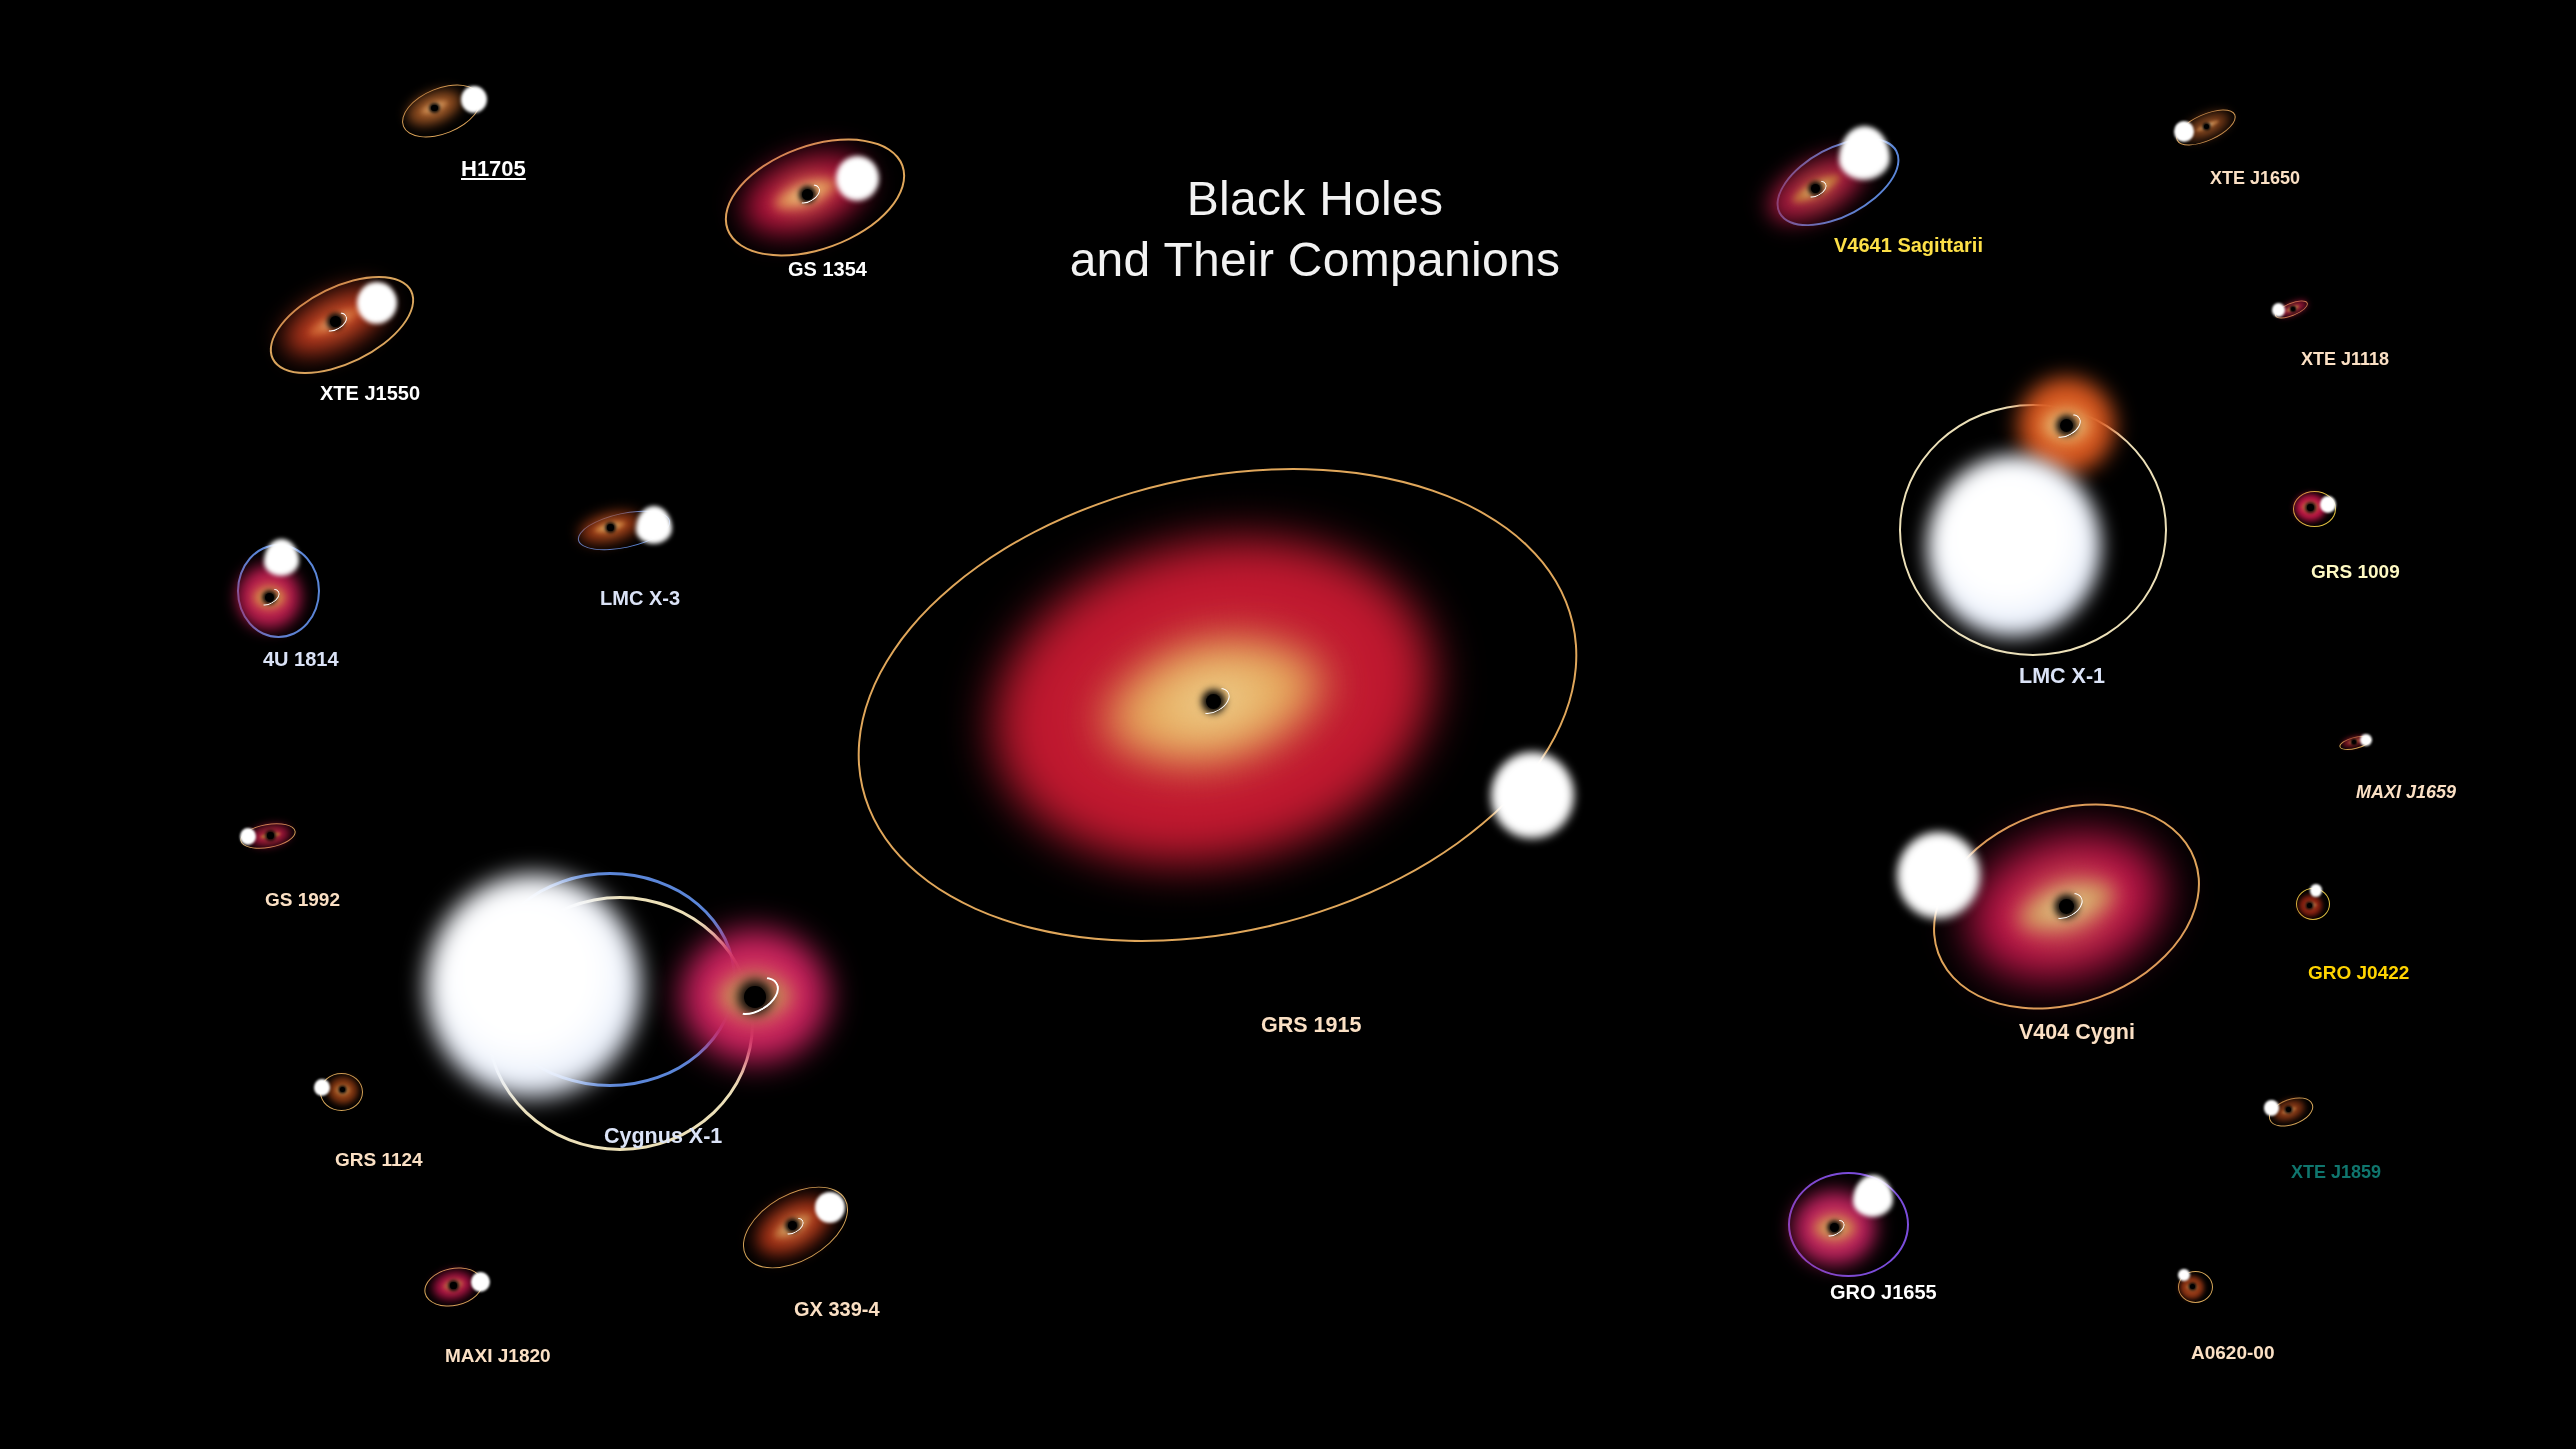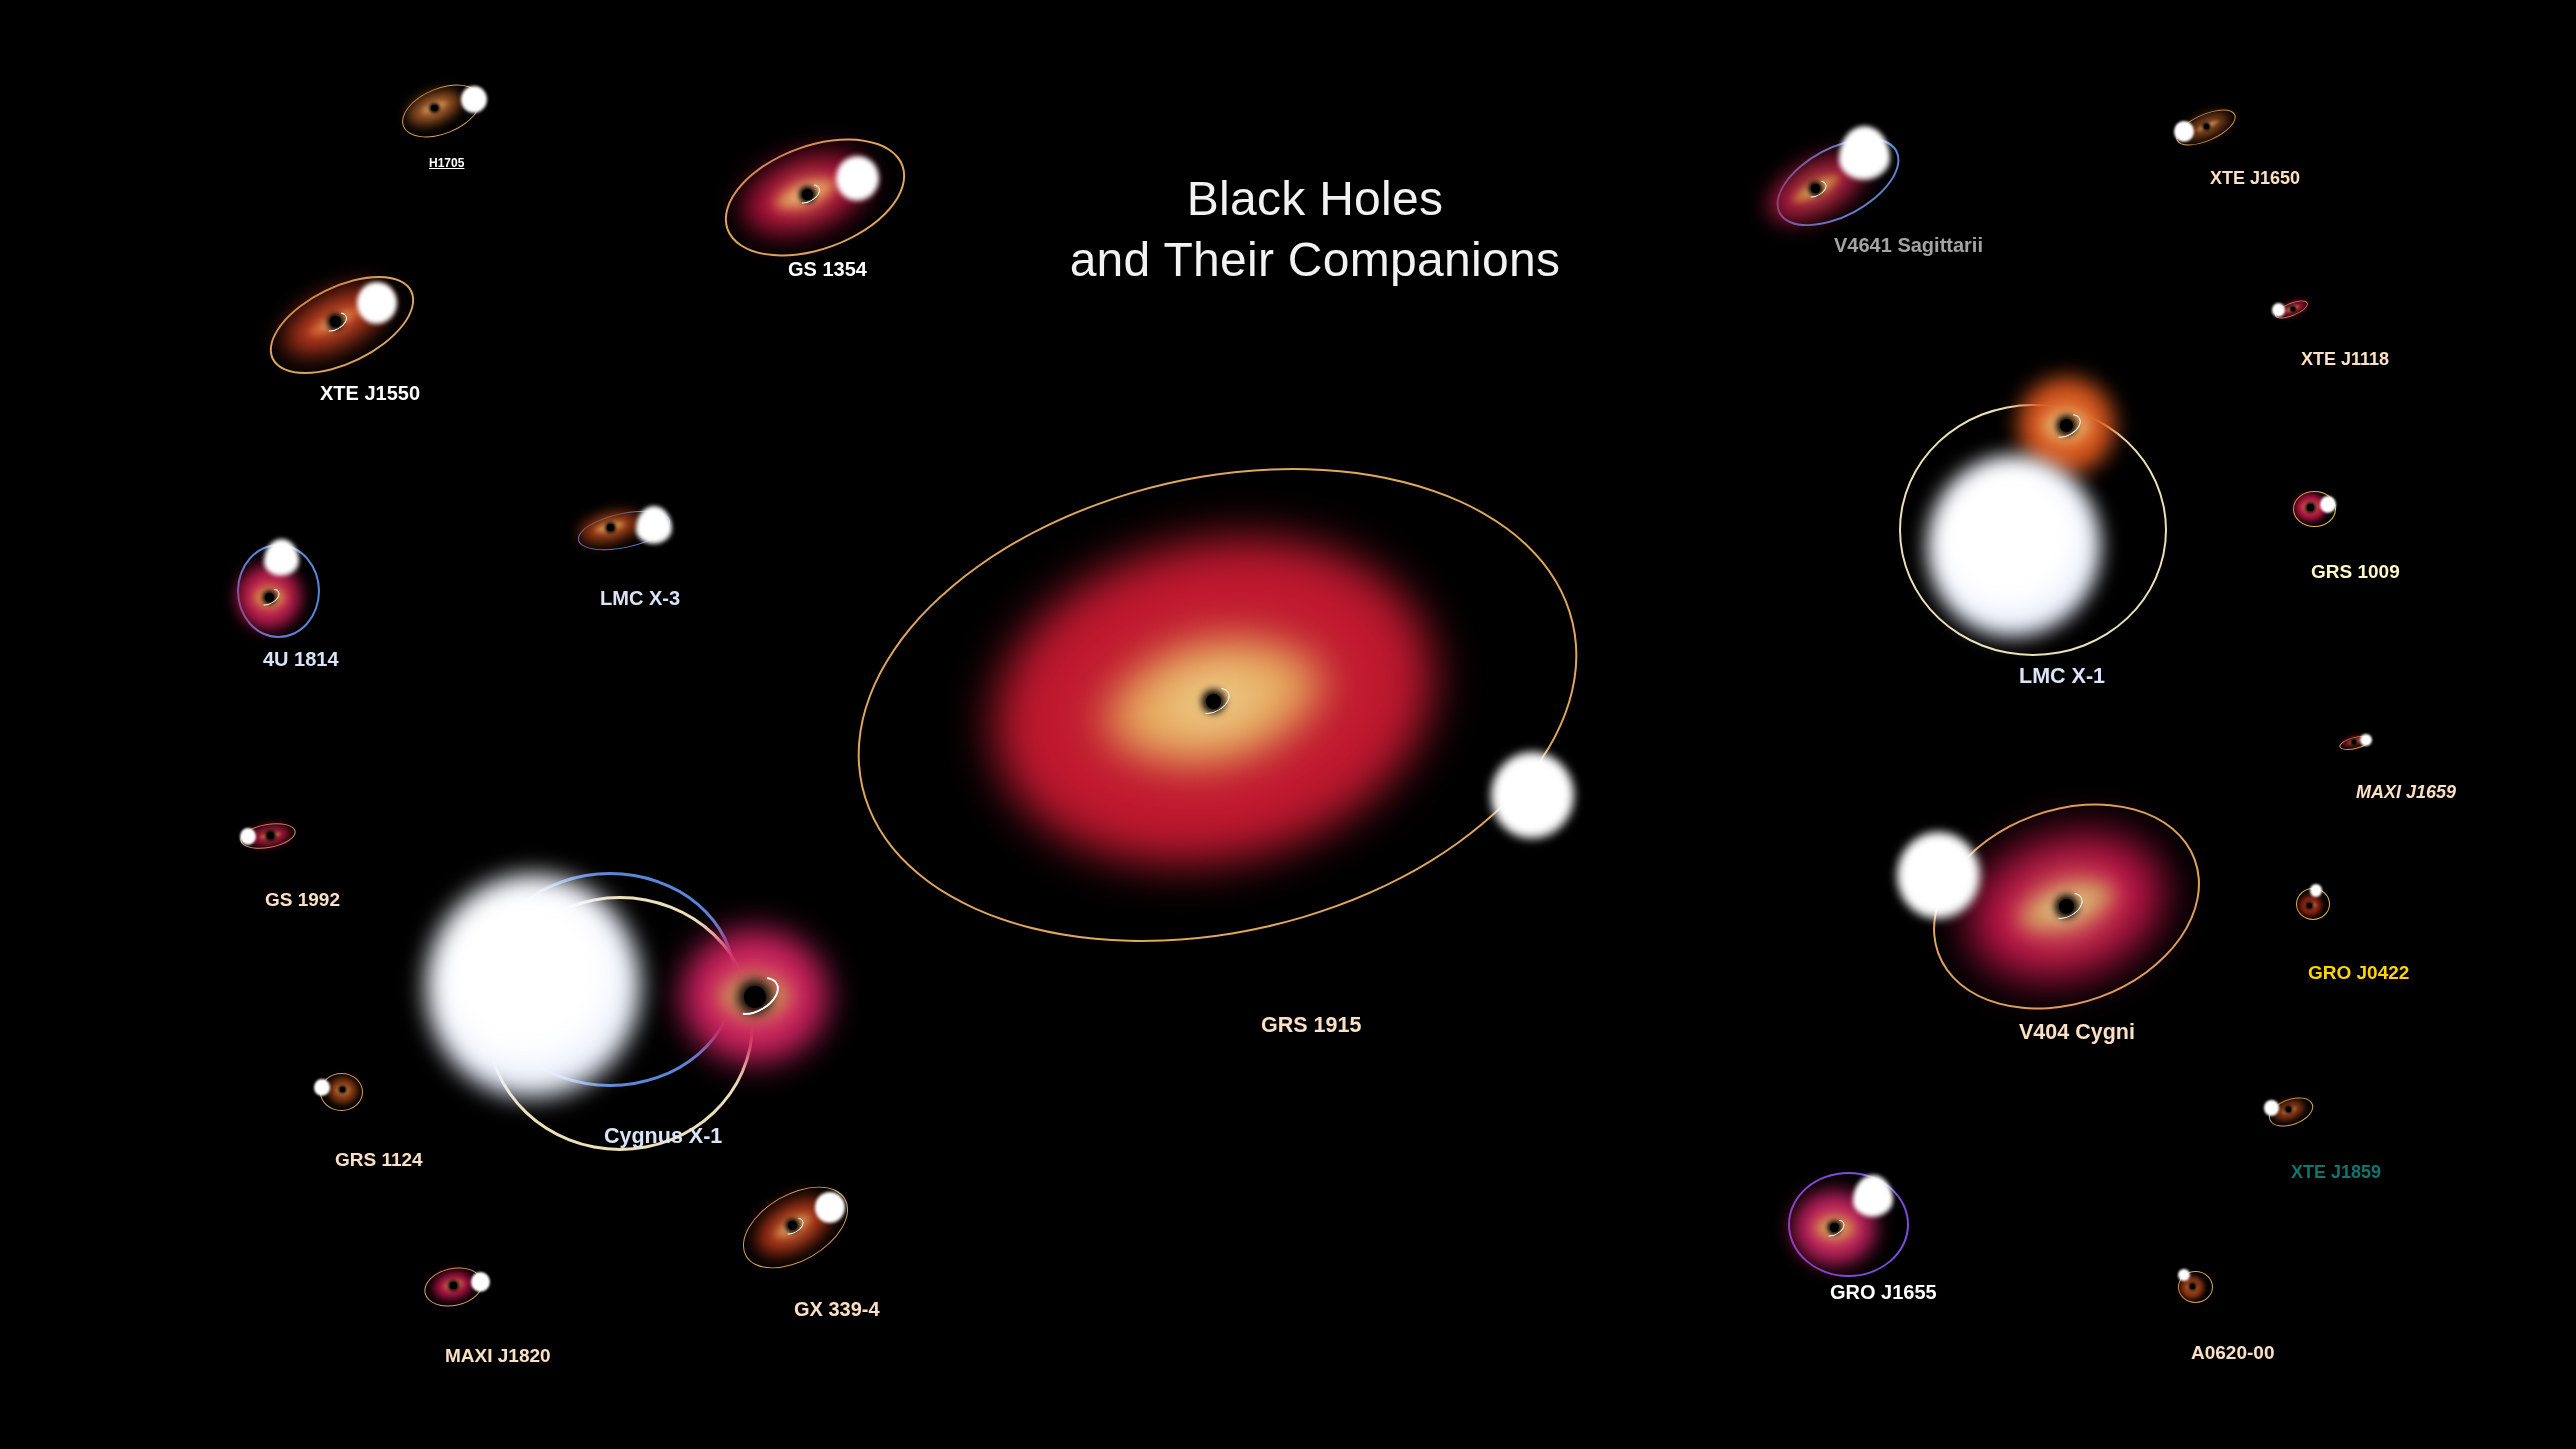--- a/index.html
+++ b/index.html
@@ -132,21 +132,21 @@
       <div class="system" style="left: 366px; top: 77px; width: 161px; height: 114px;">
         <div class="sysart" style="width: 161px; height: 114px;">
           <div class="orbit" style="left: 34px; top: 10.7px; width: 83px; height: 46px; border-width: 1.7px; border-color: rgb(224, 167, 91); transform: rotate(-22deg);"></div>
           <div style="position: absolute; left: 40px; top: 16px; width: 56px; height: 29.5px; transform: rotate(-22deg);">
             <div class="disk" style="inset: 0px; background: radial-gradient(rgb(200, 133, 75) 0%, rgb(200, 133, 75) 10%, rgb(140, 74, 30) 34%, rgb(140, 74, 30) 62%, rgba(0, 0, 0, 0) 100%); filter: blur(6px);"></div>
             <div class="disk-core" style="left: 13.5px; top: 10.3px; width: 29px; height: 8.9px; background: radial-gradient(rgba(240, 225, 180, 0.95) 0%, rgb(200, 133, 75) 45%, rgba(0, 0, 0, 0) 100%); filter: blur(2px);"></div>
           </div>
           <div class="star" style="left: 95px; top: 9.4px; width: 25.5px; height: 27px; background: radial-gradient(circle at 46% 44%, rgb(255, 255, 255) 0%, rgb(255, 255, 255) 42%, rgb(255, 255, 255) 66%, rgba(255, 255, 255, 0.28) 86%, rgba(255, 255, 255, 0) 100%); filter: blur(1.4px);"></div>
           <div class="bh" style="left: 65px; top: 27.5px; width: 6.7px; height: 6.7px; box-shadow: rgba(0, 0, 0, 0.95) 0px 0px 3.4px 2px;"></div>
         </div>
-        <div class="syslabel" style="left: 63px; transform: none; top: 79px; color: rgb(255, 255, 255); font-size: 12px; text-decoration: underline;">H1705</div>
+        <div class="syslabel" style="left: 95px; transform: none; top: 79px; color: rgb(255, 255, 255); font-size: 22px; text-decoration: underline;">H1705</div>
       </div>
       <div class="system" style="left: 711px; top: 134px; width: 221px; height: 174px;">
         <div class="sysart" style="width: 221px; height: 174px;">
           <div class="orbit" style="left: 10px; top: 11.4px; width: 188px; height: 105px; border-width: 2px; border-color: rgb(224, 167, 91); transform: rotate(-20deg);"></div>
           <div style="position: absolute; left: 29.5px; top: 24px; width: 129px; height: 72px; transform: rotate(-20deg);">
             <div class="disk" style="inset: 0px; background: radial-gradient(rgb(227, 154, 86) 0%, rgb(227, 154, 86) 10%, rgb(179, 18, 60) 34%, rgb(179, 18, 60) 62%, rgba(0, 0, 0, 0) 100%); filter: blur(14px);"></div>
             <div class="disk-core" style="left: 31px; top: 25px; width: 67px; height: 22px; background: radial-gradient(rgba(240, 225, 180, 0.95) 0%, rgb(227, 154, 86) 45%, rgba(0, 0, 0, 0) 100%); filter: blur(5.4px);"></div>
           </div>
           <div class="star" style="left: 125px; top: 22px; width: 43px; height: 45px; background: radial-gradient(circle at 46% 44%, rgb(255, 255, 255) 0%, rgb(255, 255, 255) 42%, rgb(255, 255, 255) 66%, rgba(255, 255, 255, 0.28) 86%, rgba(255, 255, 255, 0) 100%); filter: blur(2.4px);"></div>
           <div class="bh" style="left: 91px; top: 55px; width: 10.7px; height: 10.7px; box-shadow: rgba(0, 0, 0, 0.95) 0px 0px 5.4px 3.2px;"></div>
@@ -171,21 +171,21 @@
         <div class="sysart" style="width: 241px; height: 174px;">
           <div class="orbit" style="left: 34px; top: 40px; width: 134px; height: 70px; border-width: 2px; border-color: rgb(91, 134, 216); transform: rotate(-28deg);"></div>
           <div style="position: absolute; left: 27px; top: 56px; width: 105px; height: 51px; transform: rotate(-28deg);">
             <div class="disk" style="inset: 0px; background: radial-gradient(rgb(196, 122, 58) 0%, rgb(196, 122, 58) 10%, rgb(168, 24, 63) 34%, rgb(168, 24, 63) 62%, rgba(0, 0, 0, 0) 100%); filter: blur(11.4px);"></div>
             <div class="disk-core" style="left: 25px; top: 18px; width: 54px; height: 15.3px; background: radial-gradient(rgba(240, 225, 180, 0.95) 0%, rgb(196, 122, 58) 45%, rgba(0, 0, 0, 0) 100%); filter: blur(3.4px);"></div>
           </div>
           <div class="star" style="left: 102px; top: 19px; width: 51px; height: 54px; background: radial-gradient(circle at 46% 44%, rgb(255, 255, 255) 0%, rgb(255, 255, 255) 42%, rgb(255, 255, 255) 66%, rgba(255, 255, 255, 0.28) 86%, rgba(255, 255, 255, 0) 100%); filter: blur(2.8px); border-radius: 50% / 62% 62% 38% 38%;"></div>
           <div class="bh" style="left: 74px; top: 77px; width: 9.4px; height: 9.4px; box-shadow: rgba(0, 0, 0, 0.95) 0px 0px 4.7px 2.8px;"></div>
           <div class="photonring" style="left: 68px; top: 75px; width: 22.5px; height: 14px; border-width: 1px; transform: rotate(150deg);"></div>
         </div>
-        <div class="syslabel" style="left: 97px; transform: none; top: 127px; color: #a3a3a3; font-size: 20px;">V4641 Sagittarii</div>
+        <div class="syslabel" style="left: 97px; transform: none; top: 127px; color: #fde047; font-size: 20px;">V4641 Sagittarii</div>
       </div>
       <div class="system" style="left: 2140px; top: 94px; width: 174px; height: 121px;">
         <div class="sysart" style="width: 174px; height: 121px;">
           <div class="orbit" style="left: 34px; top: 20px; width: 64px; height: 27px; border-width: 1.5px; border-color: rgb(216, 160, 88); transform: rotate(-24deg);"></div>
           <div style="position: absolute; left: 43px; top: 22px; width: 48px; height: 20px; transform: rotate(-24deg);">
             <div class="disk" style="inset: 0px; background: radial-gradient(rgb(181, 115, 61) 0%, rgb(181, 115, 61) 10%, rgb(125, 61, 24) 34%, rgb(125, 61, 24) 62%, rgba(0, 0, 0, 0) 100%); filter: blur(5.4px);"></div>
             <div class="disk-core" style="left: 11.6px; top: 7px; width: 25px; height: 6px; background: radial-gradient(rgba(240, 225, 180, 0.95) 0%, rgb(181, 115, 61) 45%, rgba(0, 0, 0, 0) 100%); filter: blur(1.3px);"></div>
           </div>
           <div class="star" style="left: 34px; top: 27px; width: 20px; height: 21px; background: radial-gradient(circle at 46% 44%, rgb(255, 255, 255) 0%, rgb(255, 255, 255) 42%, rgb(255, 255, 255) 66%, rgba(255, 255, 255, 0.28) 86%, rgba(255, 255, 255, 0) 100%); filter: blur(1.1px);"></div>
           <div class="bh" style="left: 64px; top: 29.5px; width: 5.4px; height: 5.4px; box-shadow: rgba(0, 0, 0, 0.95) 0px 0px 2.7px 1.6px;"></div>

